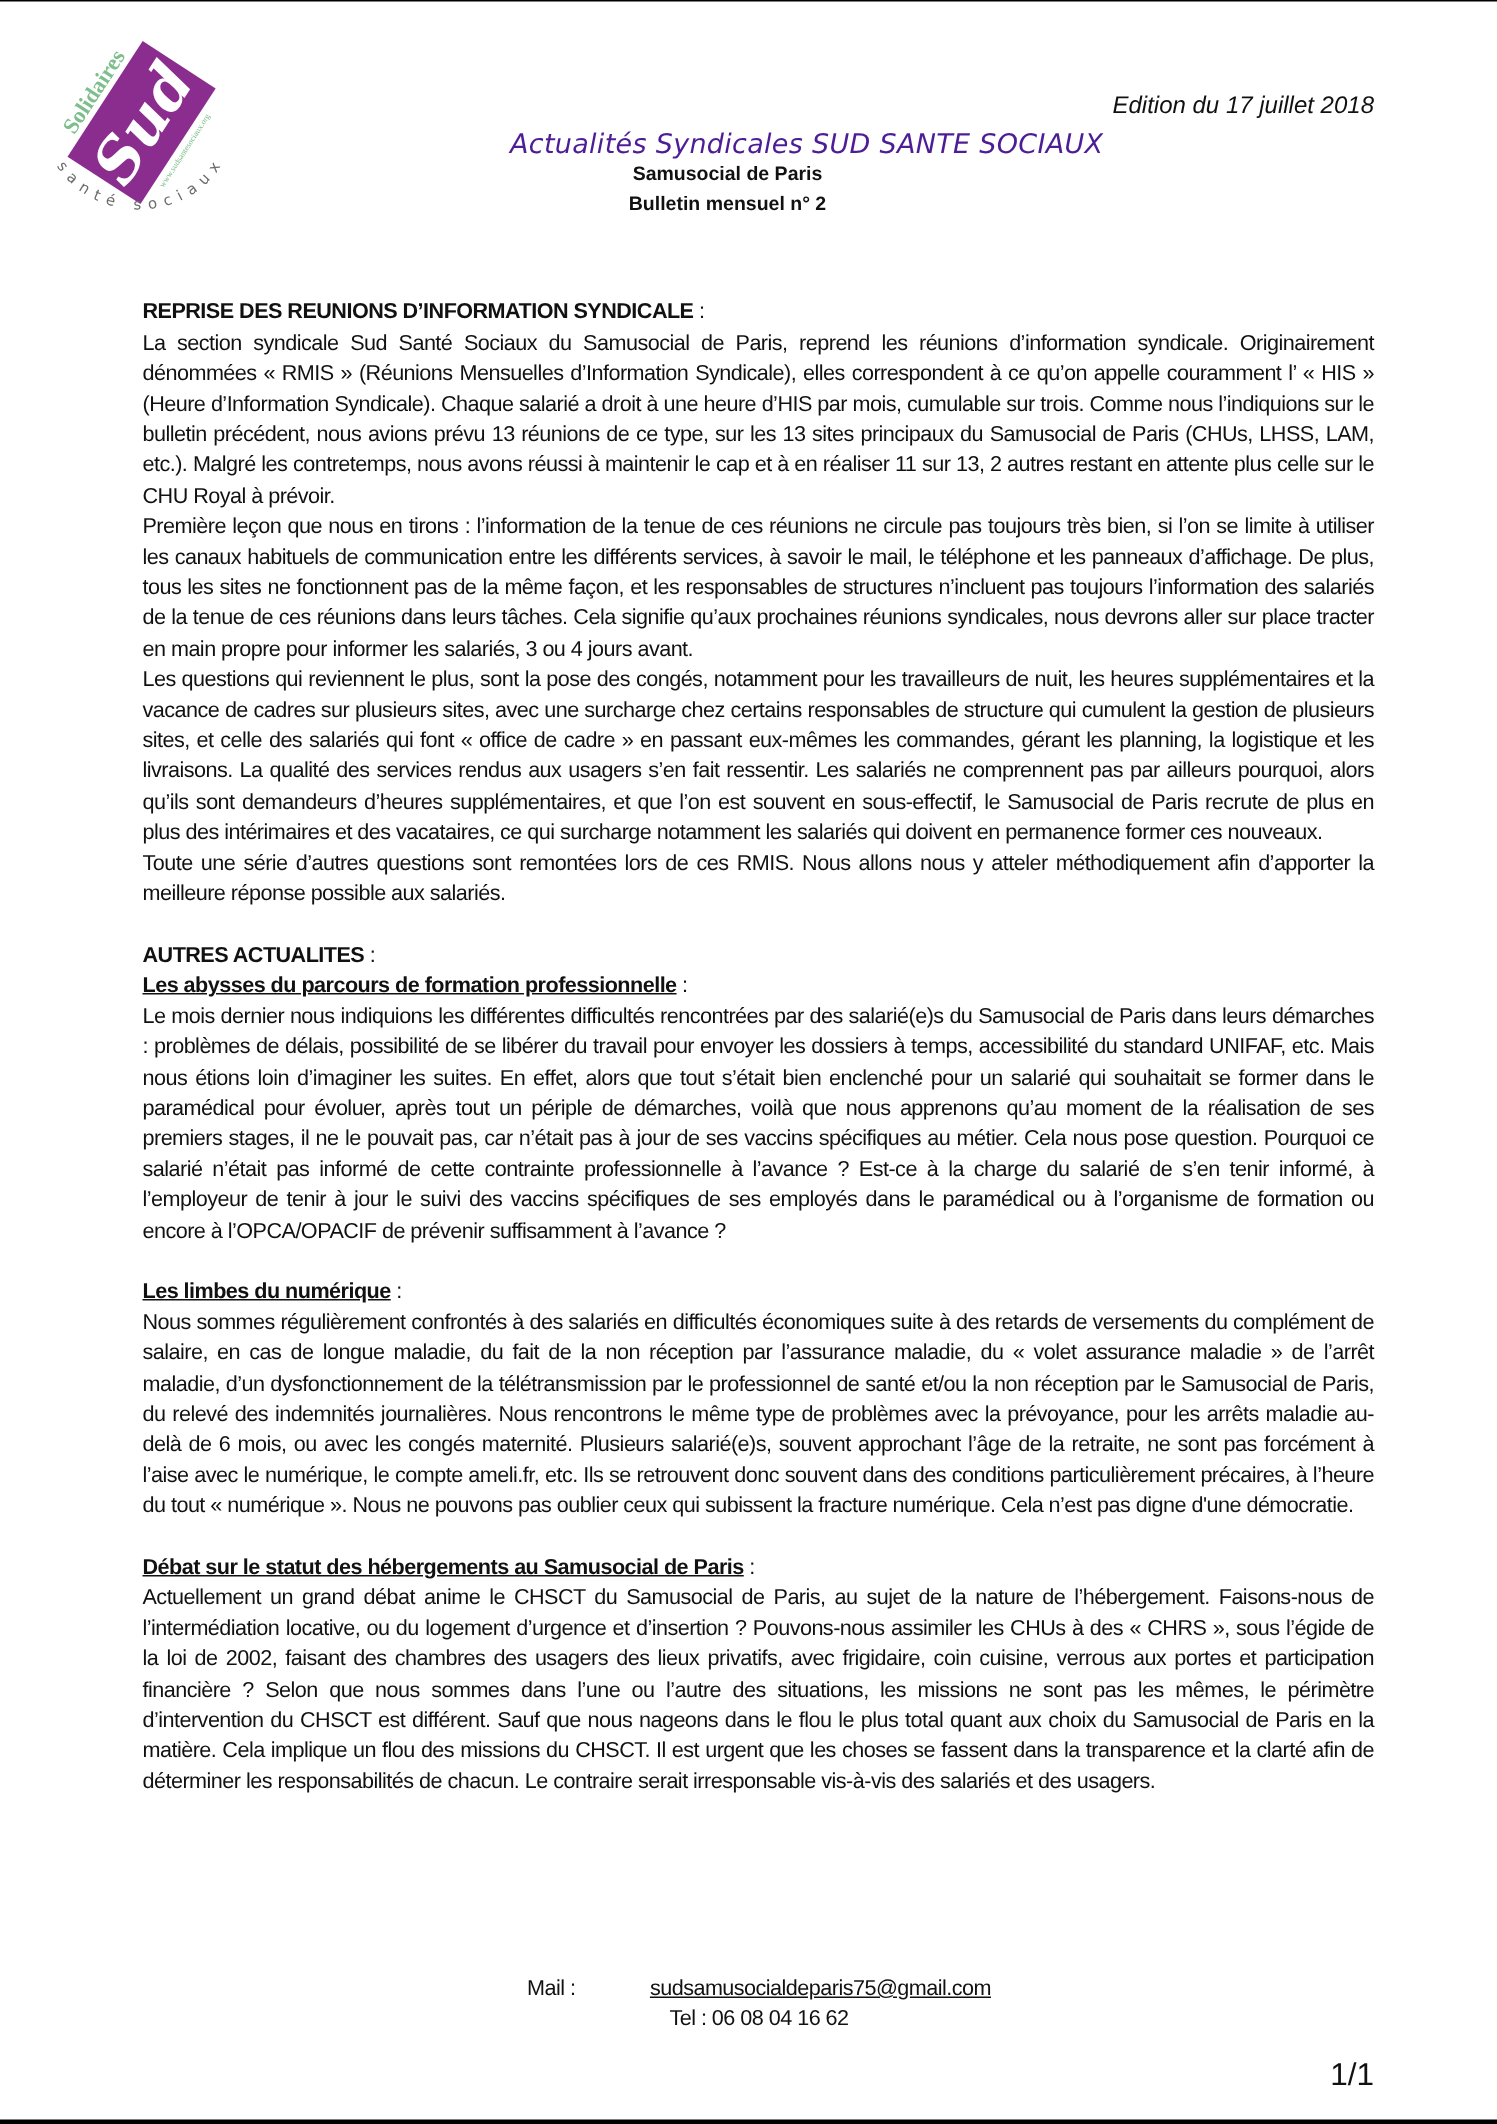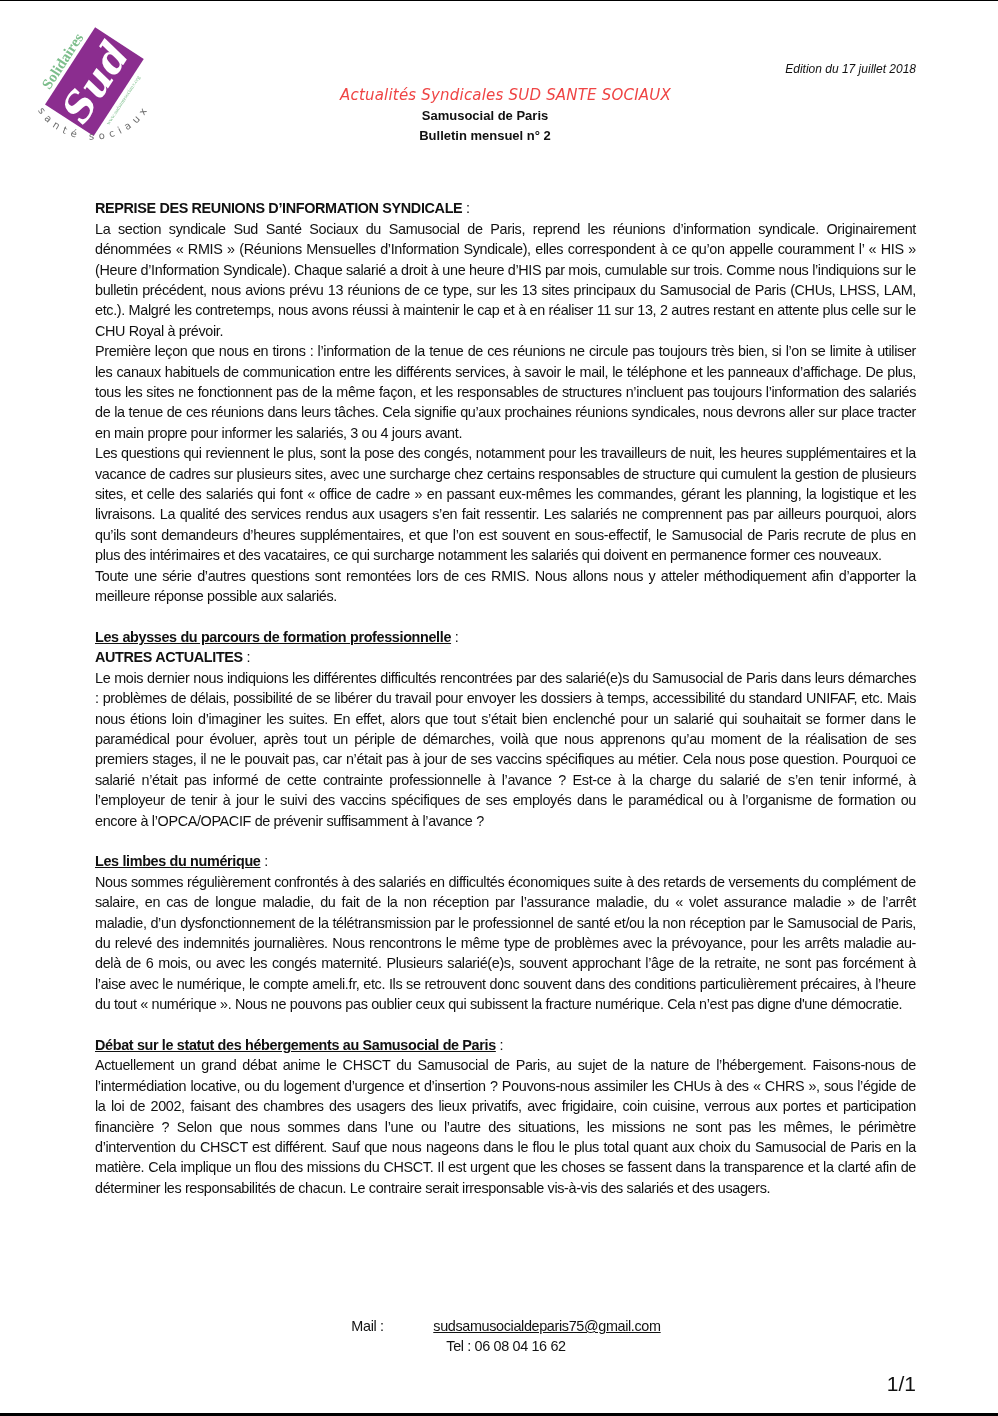--- a/index.html
+++ b/index.html
@@ -10,26 +10,26 @@
   .top-rule { position: absolute; left: 0; top: 0; width: 998px; height: 1px; background: #000; }
   .bottom-rule { position: absolute; left: 0; bottom: 0; width: 998px; height: 3px; background: #000; }
 
   
   .logo { position: absolute; left: 18px; top: 12px; width: 150px; height: 150px; }
   .logo svg { width: 150px; height: 150px; }
 
   .edition {
     position: absolute; top: 62px; right: 82px;
     font-family: "Liberation Sans", sans-serif; font-style: italic;
-    font-size: 12px; color: #111;
+    font-size: 16px; color: #111;
   }
   .title {
     position: absolute; left: 340px; top: 86px;
     font-family: "DejaVu Sans", sans-serif; font-style: italic;
-    font-size: 15px; letter-spacing: 0.2px; color: #ef4444;
+    font-size: 18px; letter-spacing: 0.2px; color: #4c1d95;
   }
   .subtitle {
     position: absolute; left: 0; width: 998px; text-align: center;
     font-weight: bold; font-size: 13px; color: #111;
   }
   .subtitle.s1 { top: 108px; left: -14px; }
   .subtitle.s2 { top: 128px; left: -14px; }
 
   .content {
     position: absolute; left: 95px; top: 178px; width: 821px;
@@ -79,23 +79,23 @@
 <div class="subtitle s2">Bulletin mensuel n° 2</div>
 
 <div class="content">
   <div class="gap"></div>
   <p><span class="bold">REPRISE DES REUNIONS D’INFORMATION SYNDICALE</span><span> :</span></p>
   <p>La section syndicale Sud Santé Sociaux du Samusocial de Paris, reprend les réunions d’information syndicale. Originairement dénommées « RMIS » (Réunions Mensuelles d’Information Syndicale), elles correspondent à ce qu’on appelle couramment l’ « HIS » (Heure d’Information Syndicale). Chaque salarié a droit à une heure d’HIS par mois, cumulable sur trois. Comme nous l’indiquions sur le bulletin précédent, nous avions prévu 13 réunions de ce type, sur les 13 sites principaux du Samusocial de Paris (CHUs, LHSS, LAM, etc.). Malgré les contretemps, nous avons réussi à maintenir le cap et à en réaliser 11 sur 13, 2 autres restant en attente plus celle sur le CHU Royal à prévoir.</p>
   <p>Première leçon que nous en tirons : l’information de la tenue de ces réunions ne circule pas toujours très bien, si l’on se limite à utiliser les canaux habituels de communication entre les différents services, à savoir le mail, le téléphone et les panneaux d’affichage. De plus, tous les sites ne fonctionnent pas de la même façon, et les responsables de structures n’incluent pas toujours l’information des salariés de la tenue de ces réunions dans leurs tâches. Cela signifie qu’aux prochaines réunions syndicales, nous devrons aller sur place tracter en main propre pour informer les salariés, 3 ou 4 jours avant.</p>
   <p>Les questions qui reviennent le plus, sont la pose des congés, notamment pour les travailleurs de nuit, les heures supplémentaires et la vacance de cadres sur plusieurs sites, avec une surcharge chez certains responsables de structure qui cumulent la gestion de plusieurs sites, et celle des salariés qui font « office de cadre » en passant eux-mêmes les commandes, gérant les planning, la logistique et les livraisons. La qualité des services rendus aux usagers s’en fait ressentir. Les salariés ne comprennent pas par ailleurs pourquoi, alors qu’ils sont demandeurs d’heures supplémentaires, et que l’on est souvent en sous-effectif, le Samusocial de Paris recrute de plus en plus des intérimaires et des vacataires, ce qui surcharge notamment les salariés qui doivent en permanence former ces nouveaux.</p>
   <p>Toute une série d’autres questions sont remontées lors de ces RMIS. Nous allons nous y atteler méthodiquement afin d’apporter la meilleure réponse possible aux salariés.</p>
   <div class="gap"></div>
+  <p><span class="bold">AUTRES ACTUALITES</span><span> :</span></p>
+
   <p><span class="ul">Les abysses du parcours de formation professionnelle</span><span> :</span></p>
-
-  <p><span class="bold">AUTRES ACTUALITES</span><span> :</span></p>
   <p>Le mois dernier nous indiquions les différentes difficultés rencontrées par des salarié(e)s du Samusocial de Paris dans leurs démarches : problèmes de délais, possibilité de se libérer du travail pour envoyer les dossiers à temps, accessibilité du standard UNIFAF, etc. Mais nous étions loin d’imaginer les suites. En effet, alors que tout s’était bien enclenché pour un salarié qui souhaitait se former dans le paramédical pour évoluer, après tout un périple de démarches, voilà que nous apprenons qu’au moment de la réalisation de ses premiers stages, il ne le pouvait pas, car n’était pas à jour de ses vaccins spécifiques au métier. Cela nous pose question. Pourquoi ce salarié n’était pas informé de cette contrainte professionnelle à l’avance ? Est-ce à la charge du salarié de s’en tenir informé, à l’employeur de tenir à jour le suivi des vaccins spécifiques de ses employés dans le paramédical ou à l’organisme de formation ou encore à l’OPCA/OPACIF de prévenir suffisamment à l’avance ?</p>
   <div class="gap"></div>
 
   <p><span class="ul">Les limbes du numérique</span><span> :</span></p>
   <p>Nous sommes régulièrement confrontés à des salariés en difficultés économiques suite à des retards de versements du complément de salaire, en cas de longue maladie, du fait de la non réception par l’assurance maladie, du « volet assurance maladie » de l’arrêt maladie, d’un dysfonctionnement de la télétransmission par le professionnel de santé et/ou la non réception par le Samusocial de Paris, du relevé des indemnités journalières. Nous rencontrons le même type de problèmes avec la prévoyance, pour les arrêts maladie au-delà de 6 mois, ou avec les congés maternité. Plusieurs salarié(e)s, souvent approchant l’âge de la retraite, ne sont pas forcément à l’aise avec le numérique, le compte ameli.fr, etc. Ils se retrouvent donc souvent dans des conditions particulièrement précaires, à l’heure du tout « numérique ». Nous ne pouvons pas oublier ceux qui subissent la fracture numérique. Cela n’est pas digne d'une démocratie.</p>
   <div class="gap"></div>
 
   <p><span class="ul">Débat sur le statut des hébergements au Samusocial de Paris</span><span> :</span></p>
   <p>Actuellement un grand débat anime le CHSCT du Samusocial de Paris, au sujet de la nature de l’hébergement. Faisons-nous de l’intermédiation locative, ou du logement d’urgence et d’insertion ? Pouvons-nous assimiler les CHUs à des « CHRS », sous l’égide de la loi de 2002, faisant des chambres des usagers des lieux privatifs, avec frigidaire, coin cuisine, verrous aux portes et participation financière ?  Selon que nous sommes dans l’une ou l’autre des situations, les missions ne sont pas les mêmes, le périmètre d’intervention du CHSCT est différent. Sauf que nous nageons dans le flou le plus total quant aux choix du Samusocial de Paris en la matière. Cela implique un flou des missions du CHSCT. Il est urgent que les choses se fassent dans la transparence et la clarté afin de déterminer les responsabilités de chacun. Le contraire serait irresponsable vis-à-vis des salariés et des usagers.</p>
 </div>

